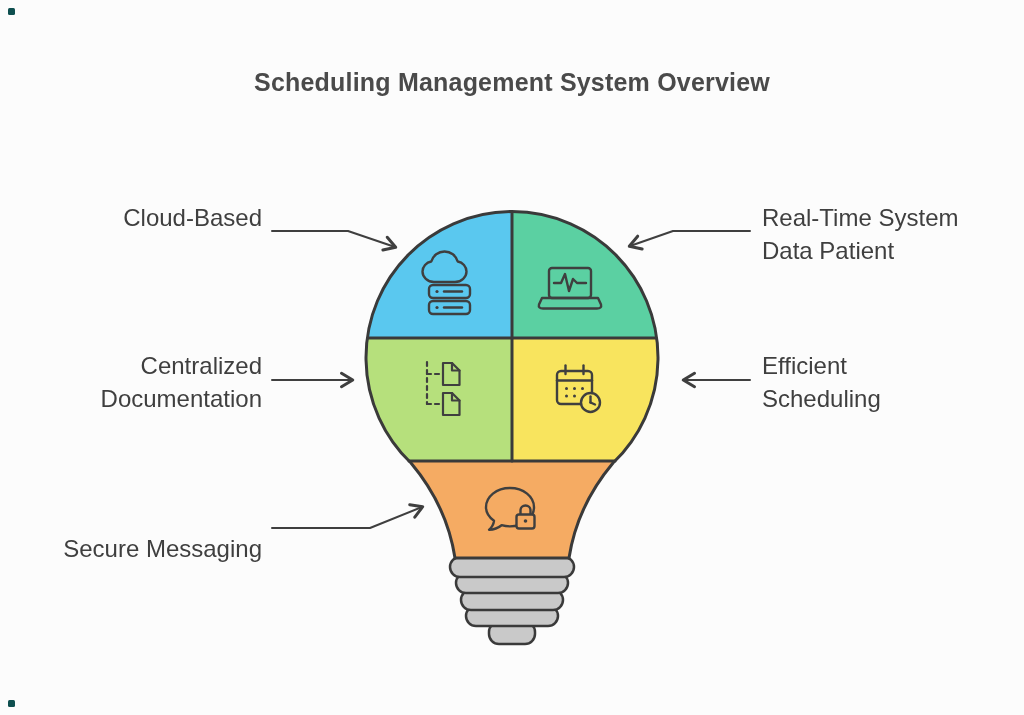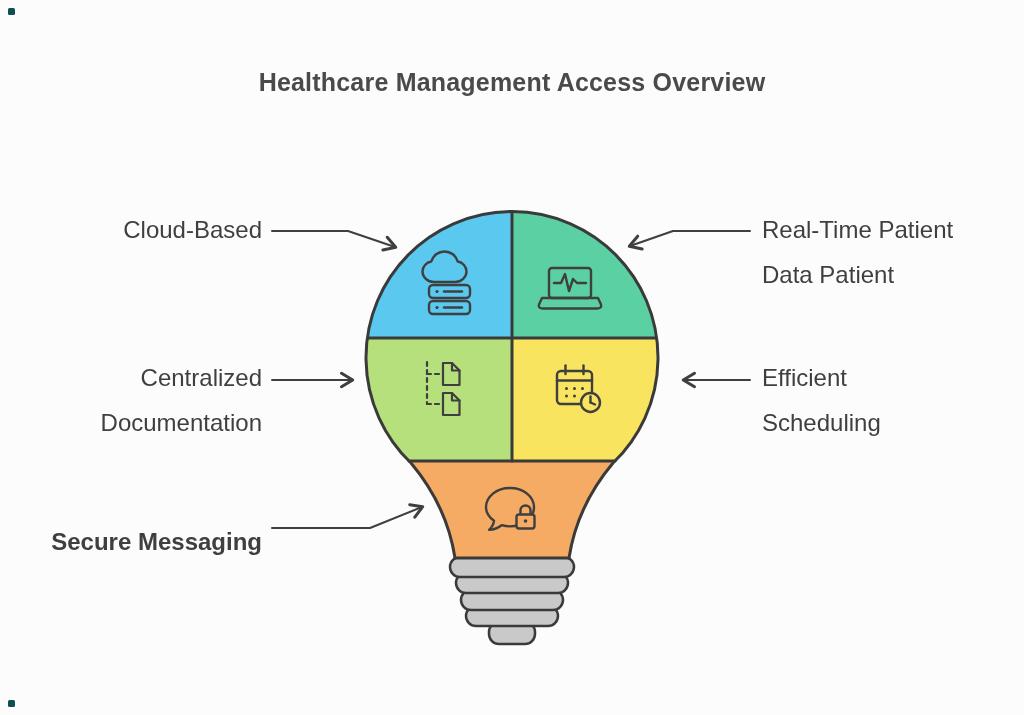--- a/index.html
+++ b/index.html
@@ -6,56 +6,56 @@
   .canvas {
     position:relative; width:1024px; height:715px; overflow:hidden;
     background:#fcfcfc; font-family:"Liberation Sans", sans-serif;
   }
   .title {
     position:absolute; top:68px; left:0; width:1024px; text-align:center;
     font-size:25px; font-weight:600; color:#4a4a4a; letter-spacing:.2px;
   }
   .label { position:absolute; font-size:24px; color:#3f3f3f; line-height:33px; }
   .label.right { text-align:right; }
-  .label .ln { display:block;margin-top:12px; }
+  .label .ln { display:block; }
   .bulb-svg { position:absolute; left:0; top:0; }
   .corner-mark { position:absolute; width:7px; height:7px; background:#0e4f4f; border-radius:1.5px; }
   .corner-mark.tl { left:8px; top:8px; }
   .corner-mark.bl { left:8px; top:700px; }
 </style>
 </head>
 <body>
 
 <div class="canvas">
 
   <div class="corner-mark tl"></div>
   <div class="corner-mark bl"></div>
 
-  <div class="title">Healthcare Management Access Overview</div>
+  <div class="title">Scheduling Management System Overview</div>
 
   <div class="label right" style="right:762px; top:201px;">
     <span class="ln">Cloud-Based</span>
   </div>
 
   <div class="label" style="left:762px; top:201px;">
-    <span class="ln">Real-Time Patient</span>
+    <span class="ln">Real-Time System</span>
     <span class="ln">Data Patient</span>
   </div>
 
   <div class="label right" style="right:762px; top:349px;">
     <span class="ln">Centralized</span>
     <span class="ln">Documentation</span>
   </div>
 
   <div class="label" style="left:762px; top:349px;">
     <span class="ln">Efficient</span>
     <span class="ln">Scheduling</span>
   </div>
 
-  <div class="label right" style="right:762px; top:513px;font-weight:bold;">
+  <div class="label right" style="right:762px; top:532px;">
     <span class="ln">Secure Messaging</span>
   </div>
 
   <svg class="bulb-svg" width="1024" height="715" viewBox="0 0 1024 715">
     <defs>
       <clipPath id="glassClip">
         <path d="M 455 558 Q 447 506 411 463 A 146 146 0 1 1 613 463 Q 577 506 569 558 Z"></path>
       </clipPath>
       <marker id="arrowHead" viewBox="0 0 12 12" refX="9" refY="6" markerWidth="9" markerHeight="9" orient="auto">
         <path d="M 2 1.5 L 9.5 6 L 2 10.5" fill="none" stroke="#3f3f3f" stroke-width="2" stroke-linecap="round" stroke-linejoin="round"></path>

